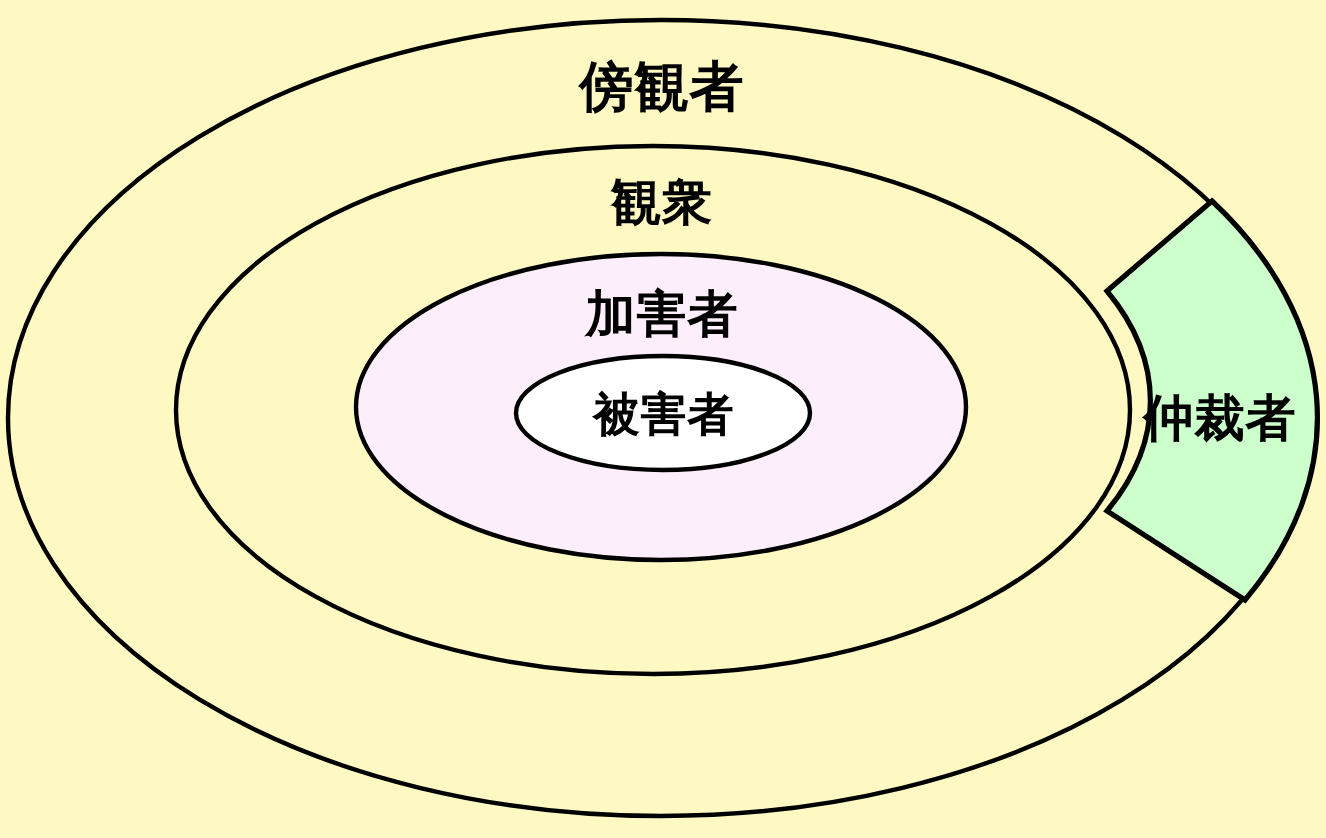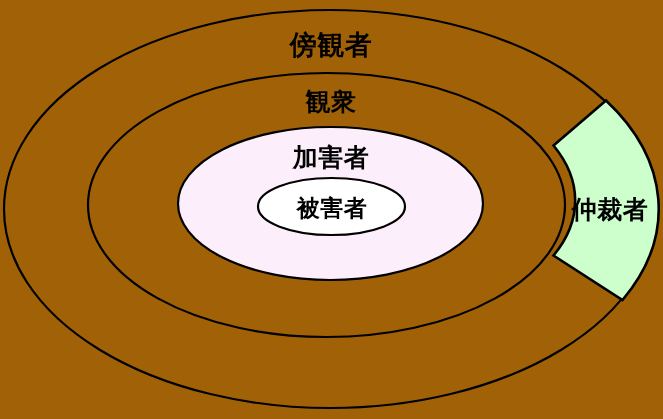--- a/index.html
+++ b/index.html
@@ -11,21 +11,21 @@
   body {
     width: 663px;
     height: 419px;
     overflow: hidden;
     font-family: "DejaVu Sans", "Liberation Sans", sans-serif;
   }
   #diagram-root {
     position: relative;
     width: 663px;
     height: 419px;
-    background: #a16207;
+    background: #fef9c3;
   }
   #diagram-svg {
     position: absolute;
     left: 0;
     top: 0;
     display: block;
   }
   .ring-outline {
     fill: none;
     stroke: #000000;

